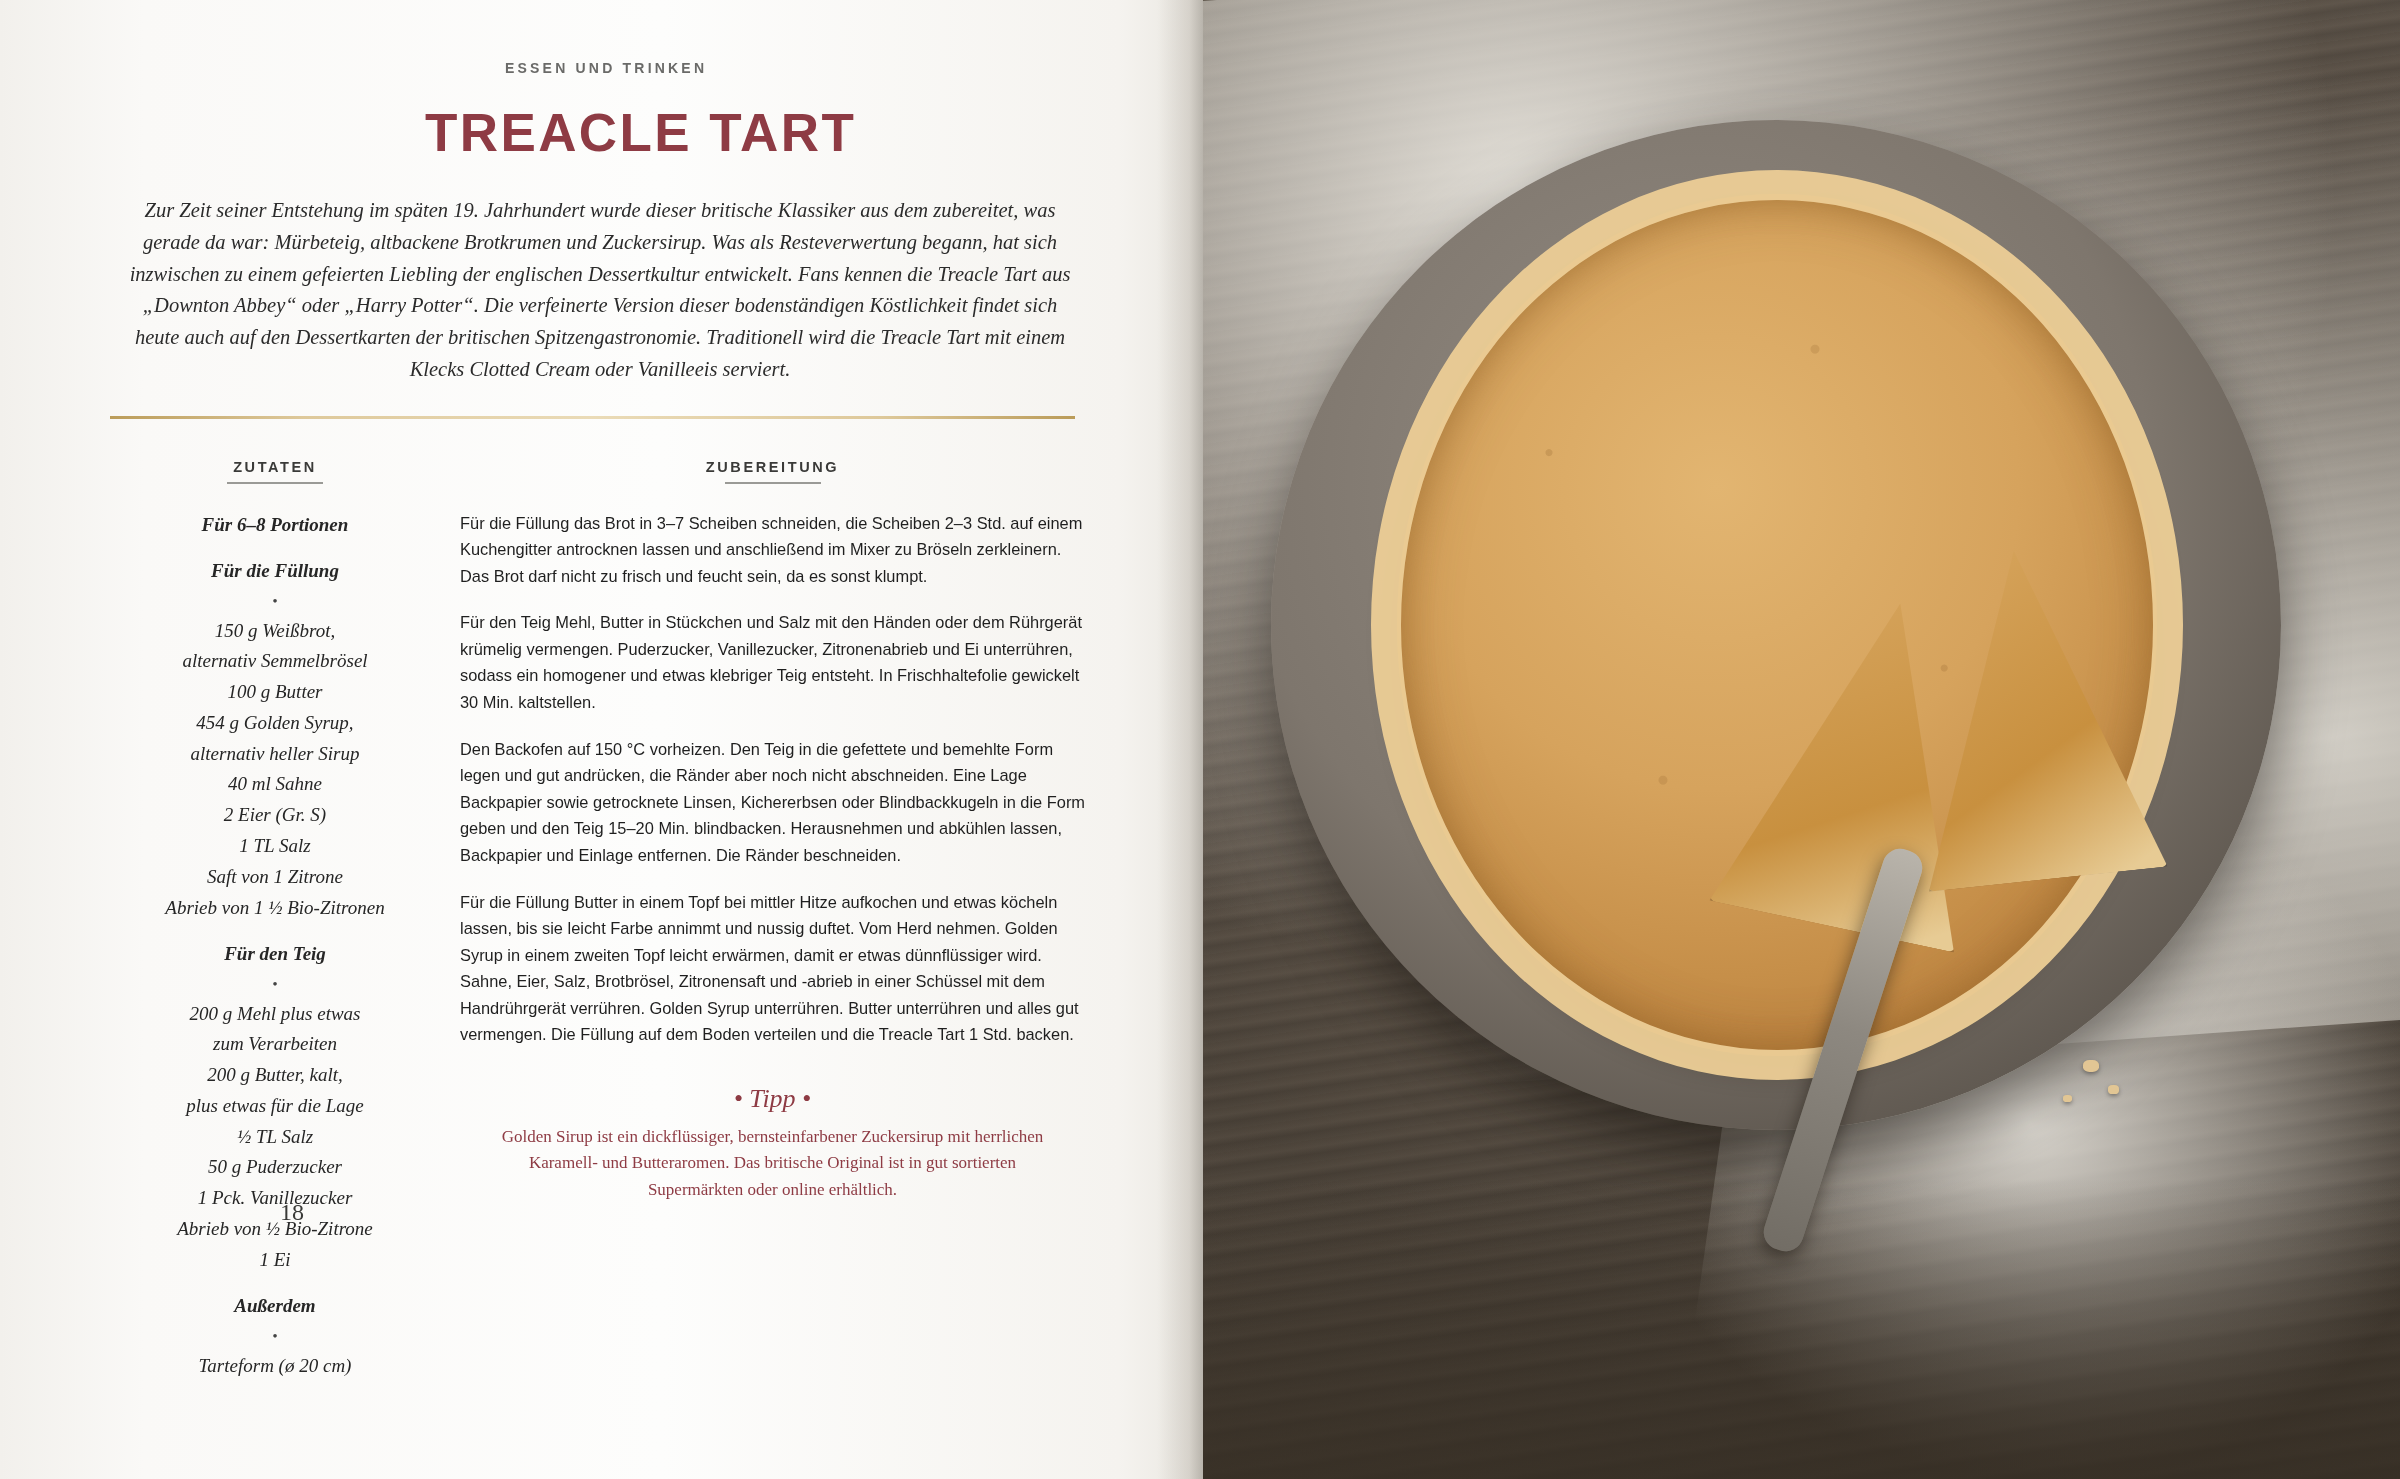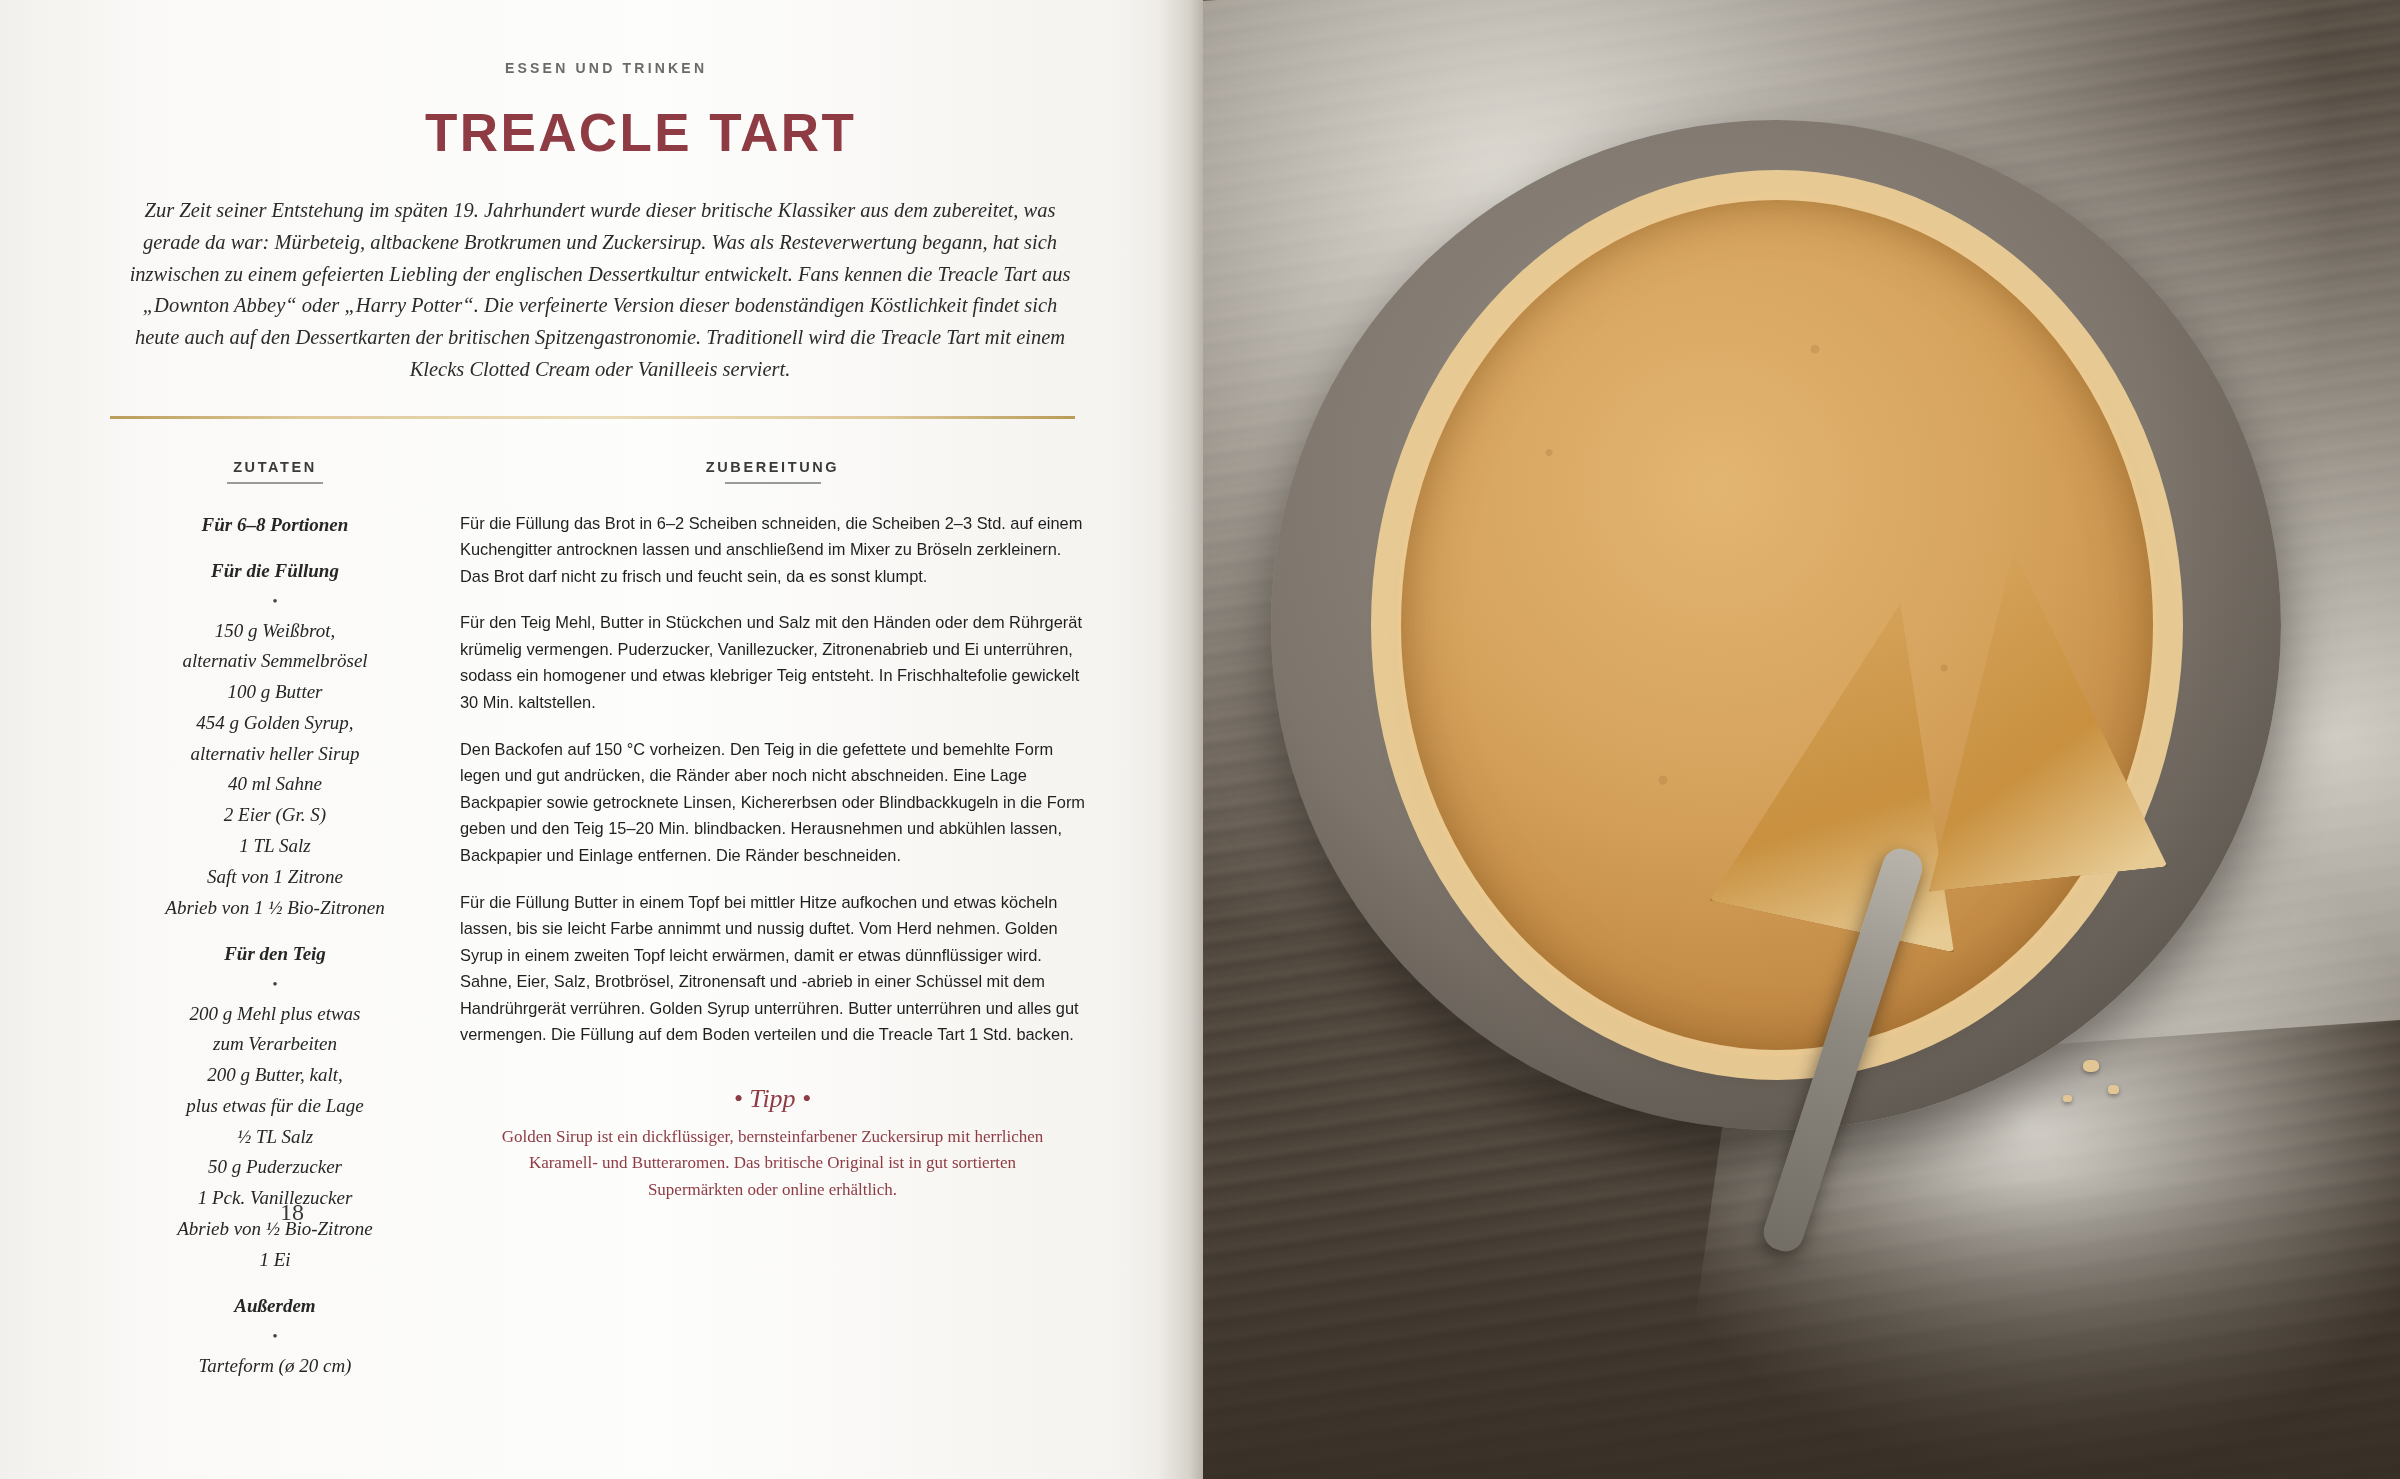--- a/index.html
+++ b/index.html
@@ -341,21 +341,21 @@
             <div class="ing-head">Außerdem</div>
             <div class="ing-dot">•</div>
             <div>Tarteform (ø 20 cm)</div>
           </div>
         </div>
 
         <div class="col-right">
           <div class="section-head">ZUBEREITUNG</div>
 
           <div class="steps">
-            <p>Für die Füllung das Brot in 6–2 Scheiben schneiden, die Scheiben 2–3 Std. auf einem Kuchengitter antrocknen lassen und anschließend im Mixer zu Bröseln zerkleinern. Das Brot darf nicht zu frisch und feucht sein, da es sonst klumpt.</p>
+            <p>Für die Füllung das Brot in 3–7 Scheiben schneiden, die Scheiben 2–3 Std. auf einem Kuchengitter antrocknen lassen und anschließend im Mixer zu Bröseln zerkleinern. Das Brot darf nicht zu frisch und feucht sein, da es sonst klumpt.</p>
             <p>Für den Teig Mehl, Butter in Stückchen und Salz mit den Händen oder dem Rührgerät krümelig vermengen. Puderzucker, Vanillezucker, Zitronenabrieb und Ei unterrühren, sodass ein homogener und etwas klebriger Teig entsteht. In Frischhaltefolie gewickelt 30 Min. kaltstellen.</p>
             <p>Den Backofen auf 150 °C vorheizen. Den Teig in die gefettete und bemehlte Form legen und gut andrücken, die Ränder aber noch nicht abschneiden. Eine Lage Backpapier sowie getrocknete Linsen, Kichererbsen oder Blindbackkugeln in die Form geben und den Teig 15–20 Min. blindbacken. Herausnehmen und abkühlen lassen, Backpapier und Einlage entfernen. Die Ränder beschneiden.</p>
             <p>Für die Füllung Butter in einem Topf bei mittler Hitze aufkochen und etwas köcheln lassen, bis sie leicht Farbe annimmt und nussig duftet. Vom Herd nehmen. Golden Syrup in einem zweiten Topf leicht erwärmen, damit er etwas dünnflüssiger wird. Sahne, Eier, Salz, Brotbrösel, Zitronensaft und -abrieb in einer Schüssel mit dem Handrührgerät verrühren. Golden Syrup unterrühren. Butter unterrühren und alles gut vermengen. Die Füllung auf dem Boden verteilen und die Treacle Tart 1 Std. backen.</p>
           </div>
 
           <div class="tip-wrap">
             <div class="tip-head">• Tipp •</div>
             <div class="tip-body">Golden Sirup ist ein dickflüssiger, bernsteinfarbener Zuckersirup mit herrlichen Karamell- und Butteraromen. Das britische Original ist in gut sortierten Supermärkten oder online erhältlich.</div>
           </div>
         </div>

